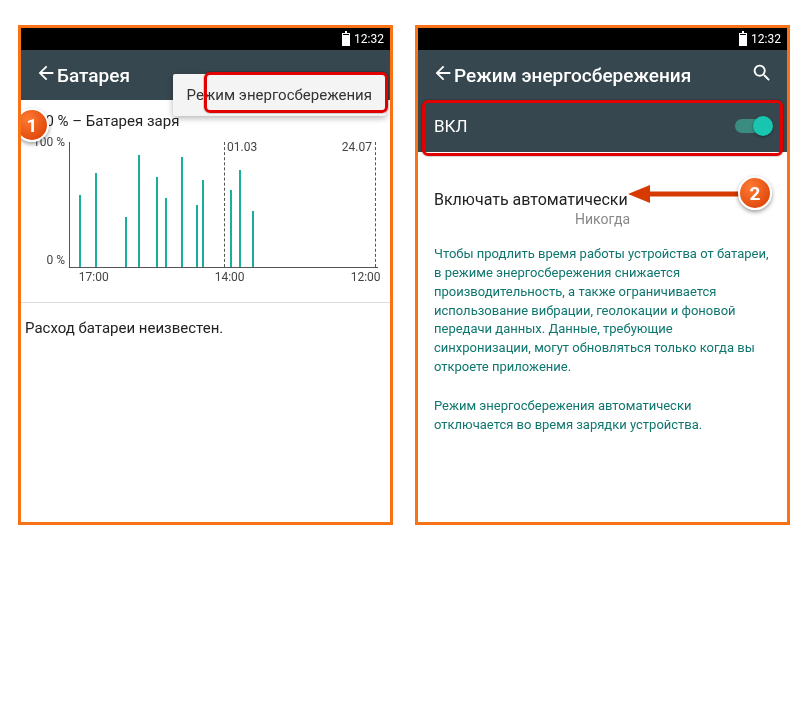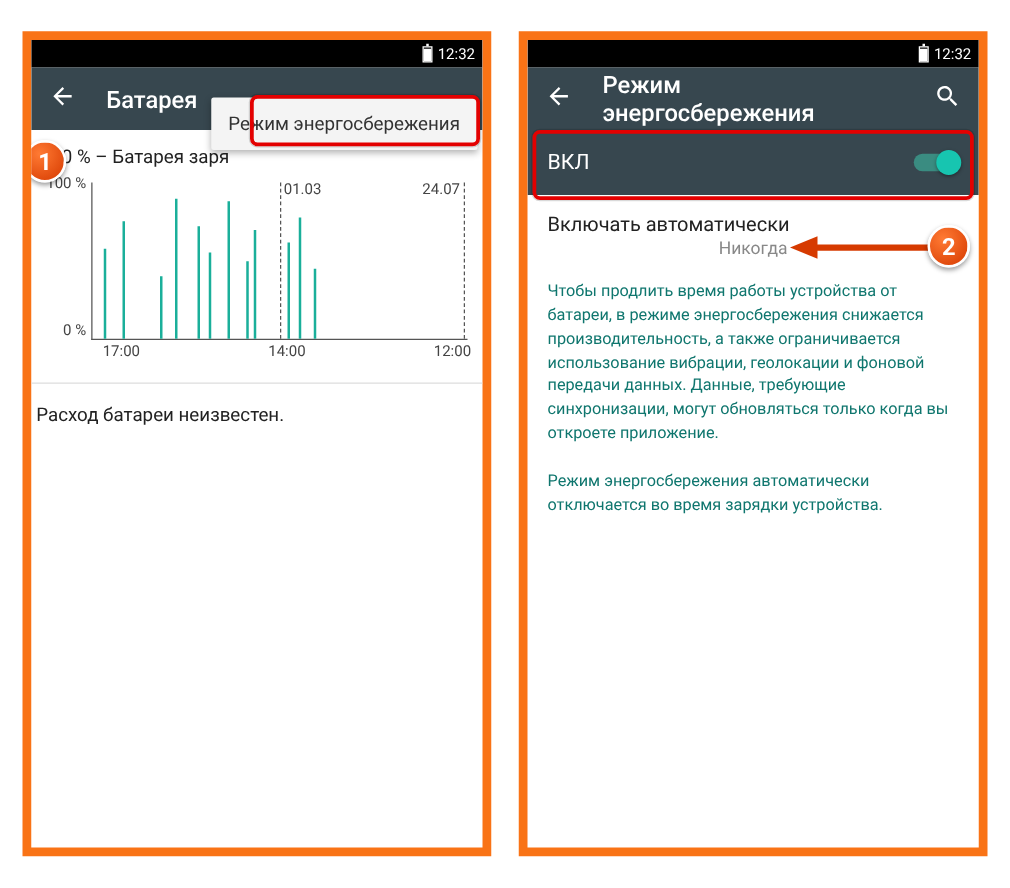--- a/index.html
+++ b/index.html
@@ -5,24 +5,24 @@
   * { box-sizing: border-box; margin: 0; padding: 0; }
   body {
     background: #fff;
     font-family: Roboto, Arial, sans-serif;
     width: 808px;
     height: 710px;
     position: relative;
   }
   .frame {
     position: absolute;
-    border: 7px solid #f97316;
+    border: 3px solid #f97316;
     background: #fff;
     width: 375px;
-    height: 660px;
+    height: 500px;
     top: 25px;
     overflow: hidden;
   }
   .frame-left { left: 18px; }
   .frame-right { left: 415px; }
 
   .statusbar {
     height: 22px;
     background: #000;
     color: #fff;
@@ -53,21 +53,20 @@
     background: #fff;
   }
 
   .appbar {
     height: 50px;
     background: #37474f;
     color: #fff;
     display: flex;
     align-items: center;
     padding: 0 14px;
-    gap: 24px;
   }
   .appbar-title { font-size: 19px; font-weight: 500; }
   .appbar-spacer { flex: 1; }
 
   
   .popup {
     position: absolute;
     top: 46px; right: 4px;
     background: #f4f4f4;
     box-shadow: 0 2px 6px rgba(0,0,0,.3);
@@ -110,21 +109,21 @@
   }
   .switch::after {
     content: "";
     position: absolute;
     right: -2px; top: -3px;
     width: 20px; height: 20px;
     border-radius: 50%;
     background: #17c5b0;
     box-shadow: 0 1px 3px rgba(0,0,0,.4);
   }
-  .pref-item { padding: 14px 16px 8px; }
+  .pref-item { padding: 14px 16px 8px; margin-top: 24px; }
   .pref-title { font-size: 16px; color: #222; }
   .pref-sub { font-size: 14px; color: #888; margin-top: 2px; text-align: center; }
   .desc { padding: 10px 16px; font-size: 13px; color: #0f766e; line-height: 1.45; }
 
   
   .hl {
     position: absolute;
     border: 3px solid #e30000;
     border-radius: 6px;
     box-shadow: 0 0 0 1px rgba(0,0,0,.15);

